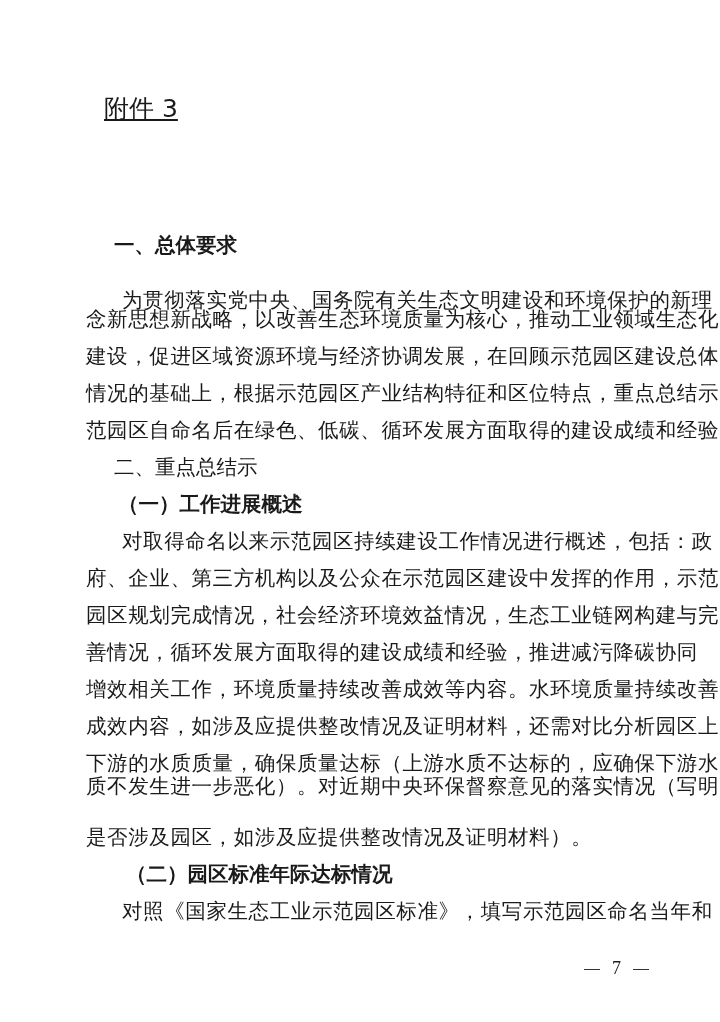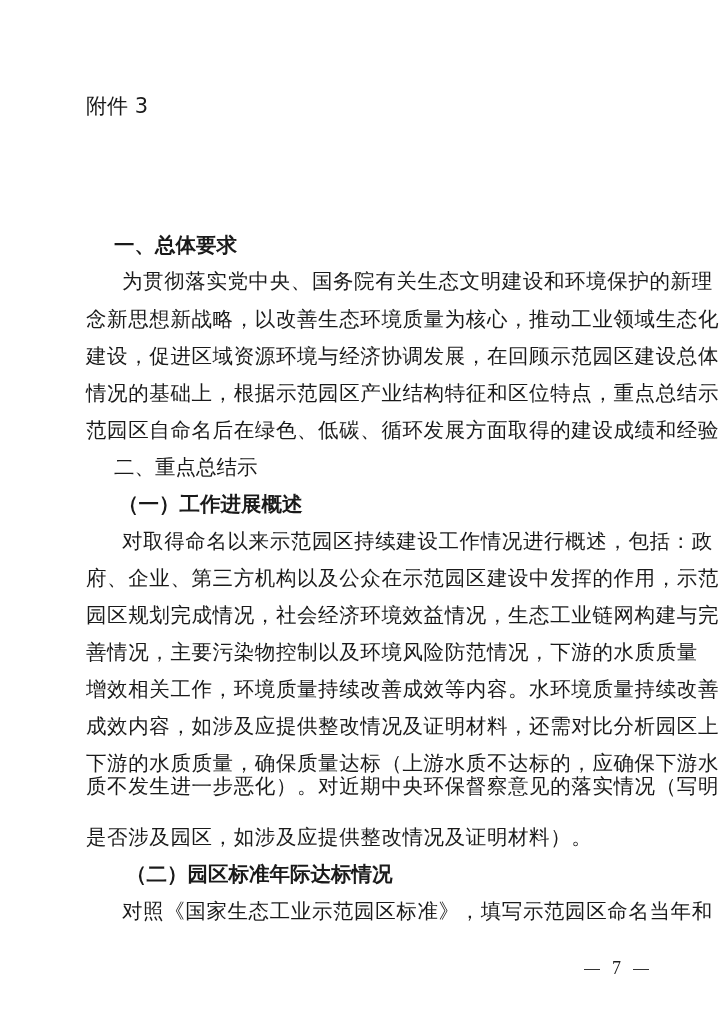--- a/index.html
+++ b/index.html
@@ -1,50 +1,50 @@
 <!DOCTYPE html>
 <html><head>
 <meta charset="utf-8">
 <style>
   html, body { margin: 0; padding: 0; background: #ffffff; }
   body { width: 720px; height: 1022px; position: relative; overflow: hidden;
          font-family: "DejaVu Serif", "Liberation Serif", serif; color: #1a1a1a; }
-  .annex { position: absolute; left: 86px; top: 92px; font-size: 21px;
-           font-family: "DejaVu Sans", "Liberation Sans", sans-serif; }
+  .annex { position: absolute; left: 104px; top: 92px; font-size: 25px;
+           font-family: "DejaVu Sans", "Liberation Sans", sans-serif; text-decoration: underline; }
   .line { position: absolute; left: 86px; width: 580px; font-size: 20.5px;
           white-space: nowrap; letter-spacing: 0.6px; line-height: 26px; }
   .line.justify { text-align: justify; text-align-last: justify; }
   .h1 { font-family: "DejaVu Sans", "Liberation Sans", sans-serif; font-weight: bold;
         left: 114px; width: auto; letter-spacing: 0; }
   .h2 { font-family: Liberation Serif, serif; font-weight: bold;
         left: 126px; width: auto; letter-spacing: 0; }
   .indent { left: 122px; width: 544px; }
   .pageno { position: absolute; left: 572px; top: 958px; font-size: 18px;
             font-family: "Liberation Serif", serif; }
   .pageno .dash { display: inline-block; width: 16px; border-top: 1px solid #333;
                   vertical-align: middle; margin: 0 12px; }
 </style>
 </head>
 <body>
 
 <div class="annex">附件 3</div>
 
 <div class="line h1" style="top:232px">一、总体要求</div>
-<div class="line justify indent" style="top:268px">为贯彻落实党中央、国务院有关生态文明建设和环境保护的新理</div>
+<div class="line justify indent" style="top:287px">为贯彻落实党中央、国务院有关生态文明建设和环境保护的新理</div>
 <div class="line justify" style="top:306px">念新思想新战略，以改善生态环境质量为核心，推动工业领域生态化</div>
 <div class="line justify" style="top:343px">建设，促进区域资源环境与经济协调发展，在回顾示范园区建设总体</div>
 <div class="line justify" style="top:380px">情况的基础上，根据示范园区产业结构特征和区位特点，重点总结示</div>
 <div class="line justify" style="top:417px">范园区自命名后在绿色、低碳、循环发展方面取得的建设成绩和经验。</div>
 
 <div class="line h1" style="top:454px; font-weight:normal">二、重点总结示</div>
 <div class="line h2" style="top:491px; left:118px">（一）工作进展概述</div>
 <div class="line justify indent" style="top:528px">对取得命名以来示范园区持续建设工作情况进行概述，包括：政</div>
 <div class="line justify" style="top:565px">府、企业、第三方机构以及公众在示范园区建设中发挥的作用，示范</div>
 <div class="line justify" style="top:602px">园区规划完成情况，社会经济环境效益情况，生态工业链网构建与完</div>
-<div class="line justify" style="top:639px">善情况，主要污染物控制以及环境风险防范情况，下游的水质质量</div>
+<div class="line justify" style="top:639px">善情况，循环发展方面取得的建设成绩和经验，推进减污降碳协同</div>
 <div class="line justify" style="top:676px">增效相关工作，环境质量持续改善成效等内容。水环境质量持续改善</div>
 <div class="line justify" style="top:713px">成效内容，如涉及应提供整改情况及证明材料，还需对比分析园区上</div>
 <div class="line justify" style="top:750px">下游的水质质量，确保质量达标（上游水质不达标的，应确保下游水</div>
 <div class="line justify" style="top:773px">质不发生进一步恶化）。对近期中央环保督察意见的落实情况（写明</div>
 <div class="line" style="top:824px">是否涉及园区，如涉及应提供整改情况及证明材料）。</div>
 
 <div class="line h2" style="top:861px">（二）园区标准年际达标情况</div>
 <div class="line justify indent" style="top:898px">对照《国家生态工业示范园区标准》，填写示范园区命名当年和</div>
 
 <div class="pageno">

